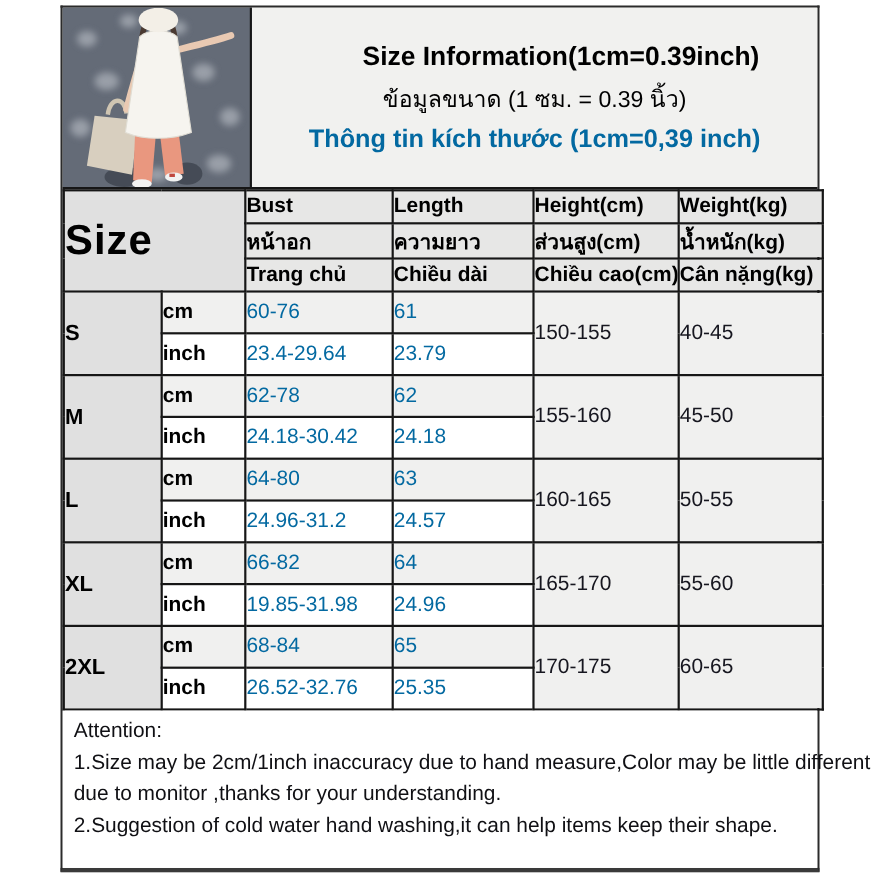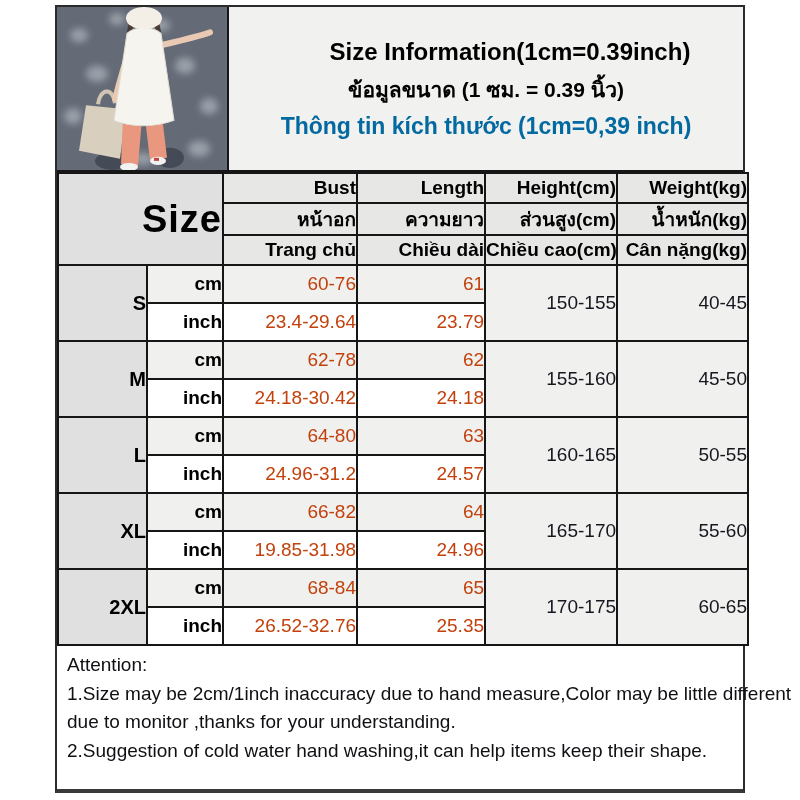--- a/index.html
+++ b/index.html
@@ -18,37 +18,37 @@
   .photo{
     flex:none;width:172px;box-sizing:border-box;border-right:2px solid #161616;
     position:relative;overflow:hidden;background:#666d79;
   }
   .photo svg{display:block;width:100%;height:100%;}
   .titlebox{
     flex:1;background:#f1f1ef;display:flex;flex-direction:column;
     justify-content:center;align-items:center;gap:7px;text-align:center;
   }
   .t-en{font-size:24px;font-weight:bold;color:#000;margin-left:48px;}
-  .t-th{font-size:21px;font-weight:bold;color:#000;}
+  .t-th{font-size:21px;font-weight:normal;color:#000;}
   .t-vi{font-size:23px;font-weight:bold;color:#0369a1;}
   
   table{flex:none;width:100%;border-collapse:collapse;table-layout:fixed;}
   td{
-    border:2px solid #161616;text-align:right;vertical-align:middle;
+    border:2px solid #161616;text-align:left;vertical-align:middle;
     padding:0;overflow:hidden;white-space:nowrap;
   }
   tr.hrow{height:30px;}
   tr.drow{height:38px;}
   .hdr{background:#e7e7e6;font-weight:bold;font-size:19px;color:#000;}
   .size-big{background:#e0e0e0;font-weight:bold;font-size:38px;color:#000;letter-spacing:1px;}
   .size-label{background:#e0e0e0;font-weight:bold;font-size:20px;color:#000;}
   .unit{font-weight:bold;font-size:19px;color:#000;}
   .cm-bg{background:#f0f0ef;margin-left:44px;}
   .inch-bg{background:#ffffff;}
-  .val{font-size:19px;color:#c2410c;}
+  .val{font-size:19px;color:#0369a1;}
   .merged{background:#f0f0ef;font-size:19px;color:#16161f;margin-left:36px;}
   
   .attention{
     flex:1;background:#ffffff;padding:5px 4px 0 10px;
     font-size:19px;line-height:1.5;color:#101014;
   }
   .attention div{white-space:nowrap;}
 </style>
 </head>
 <body>

